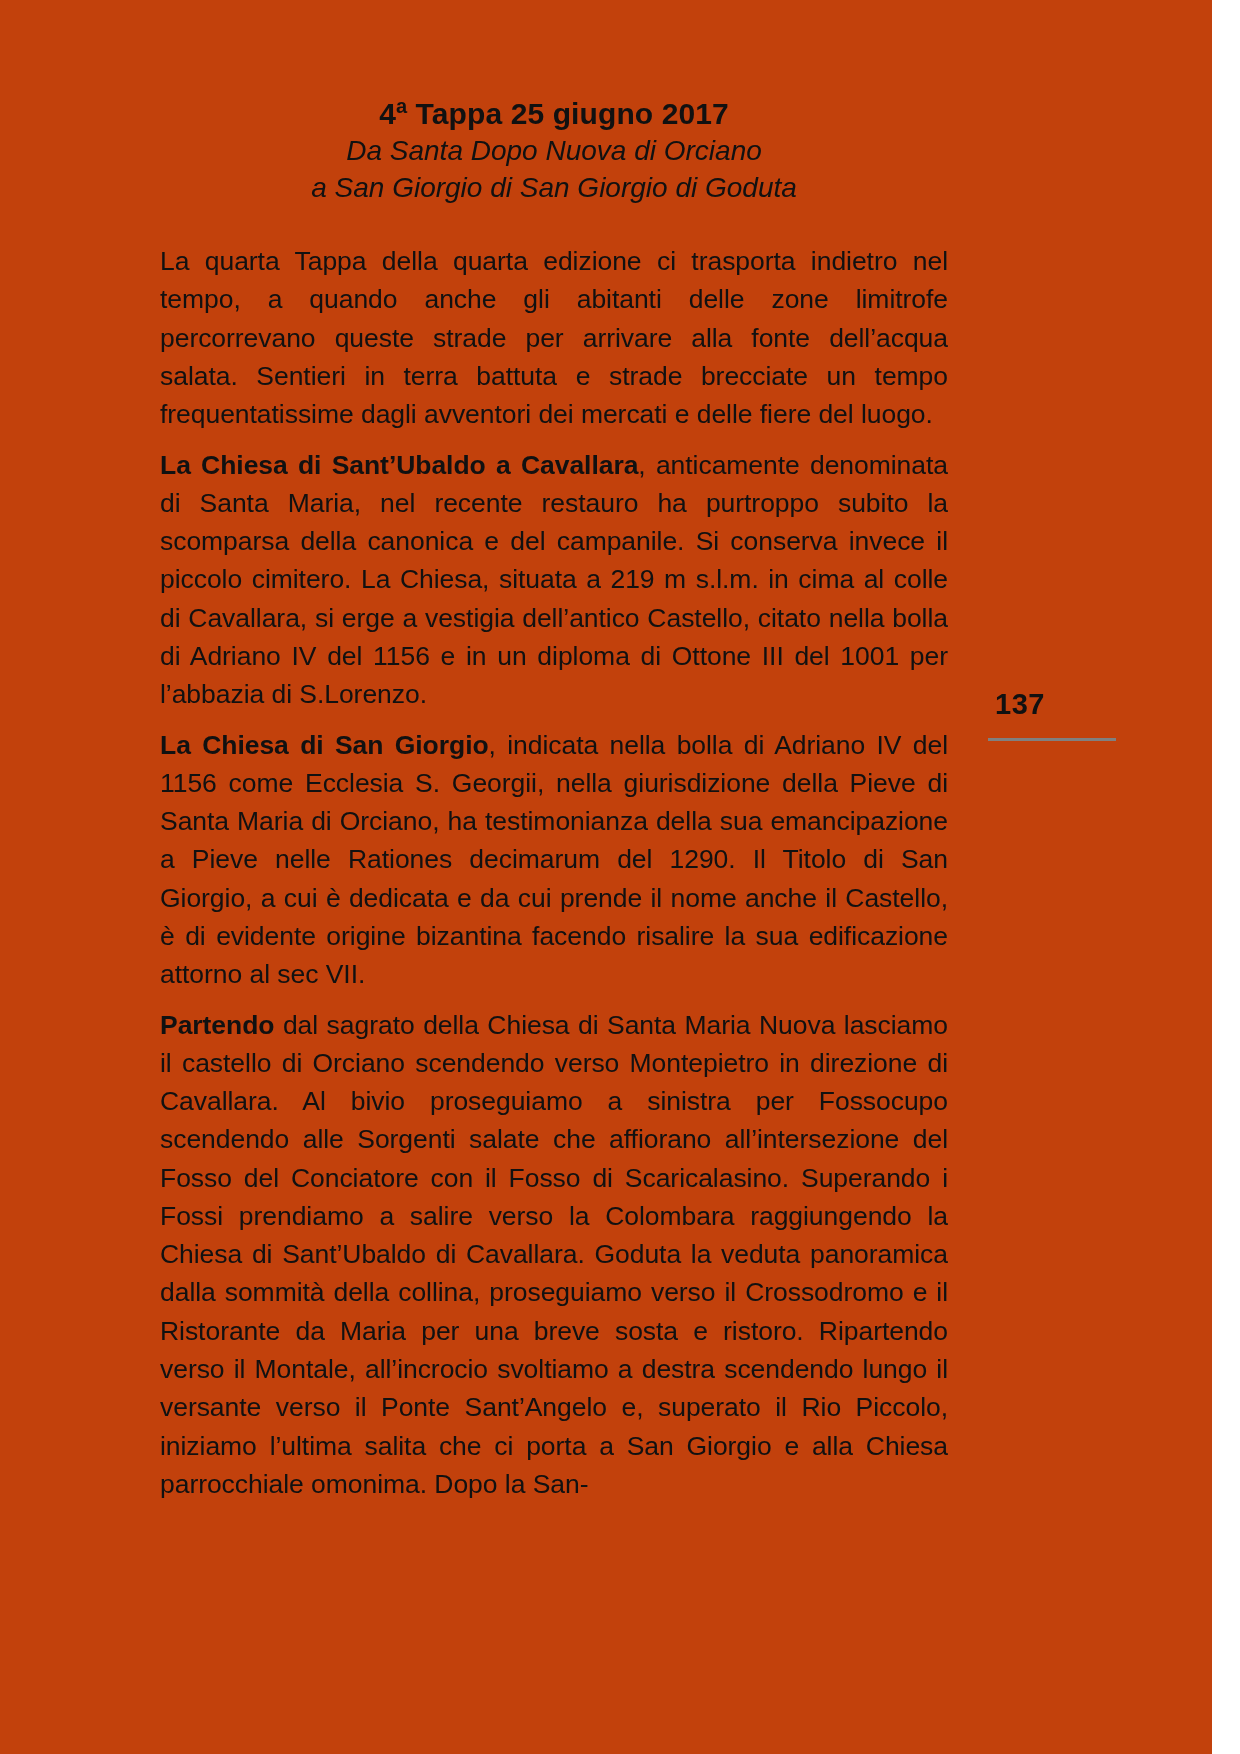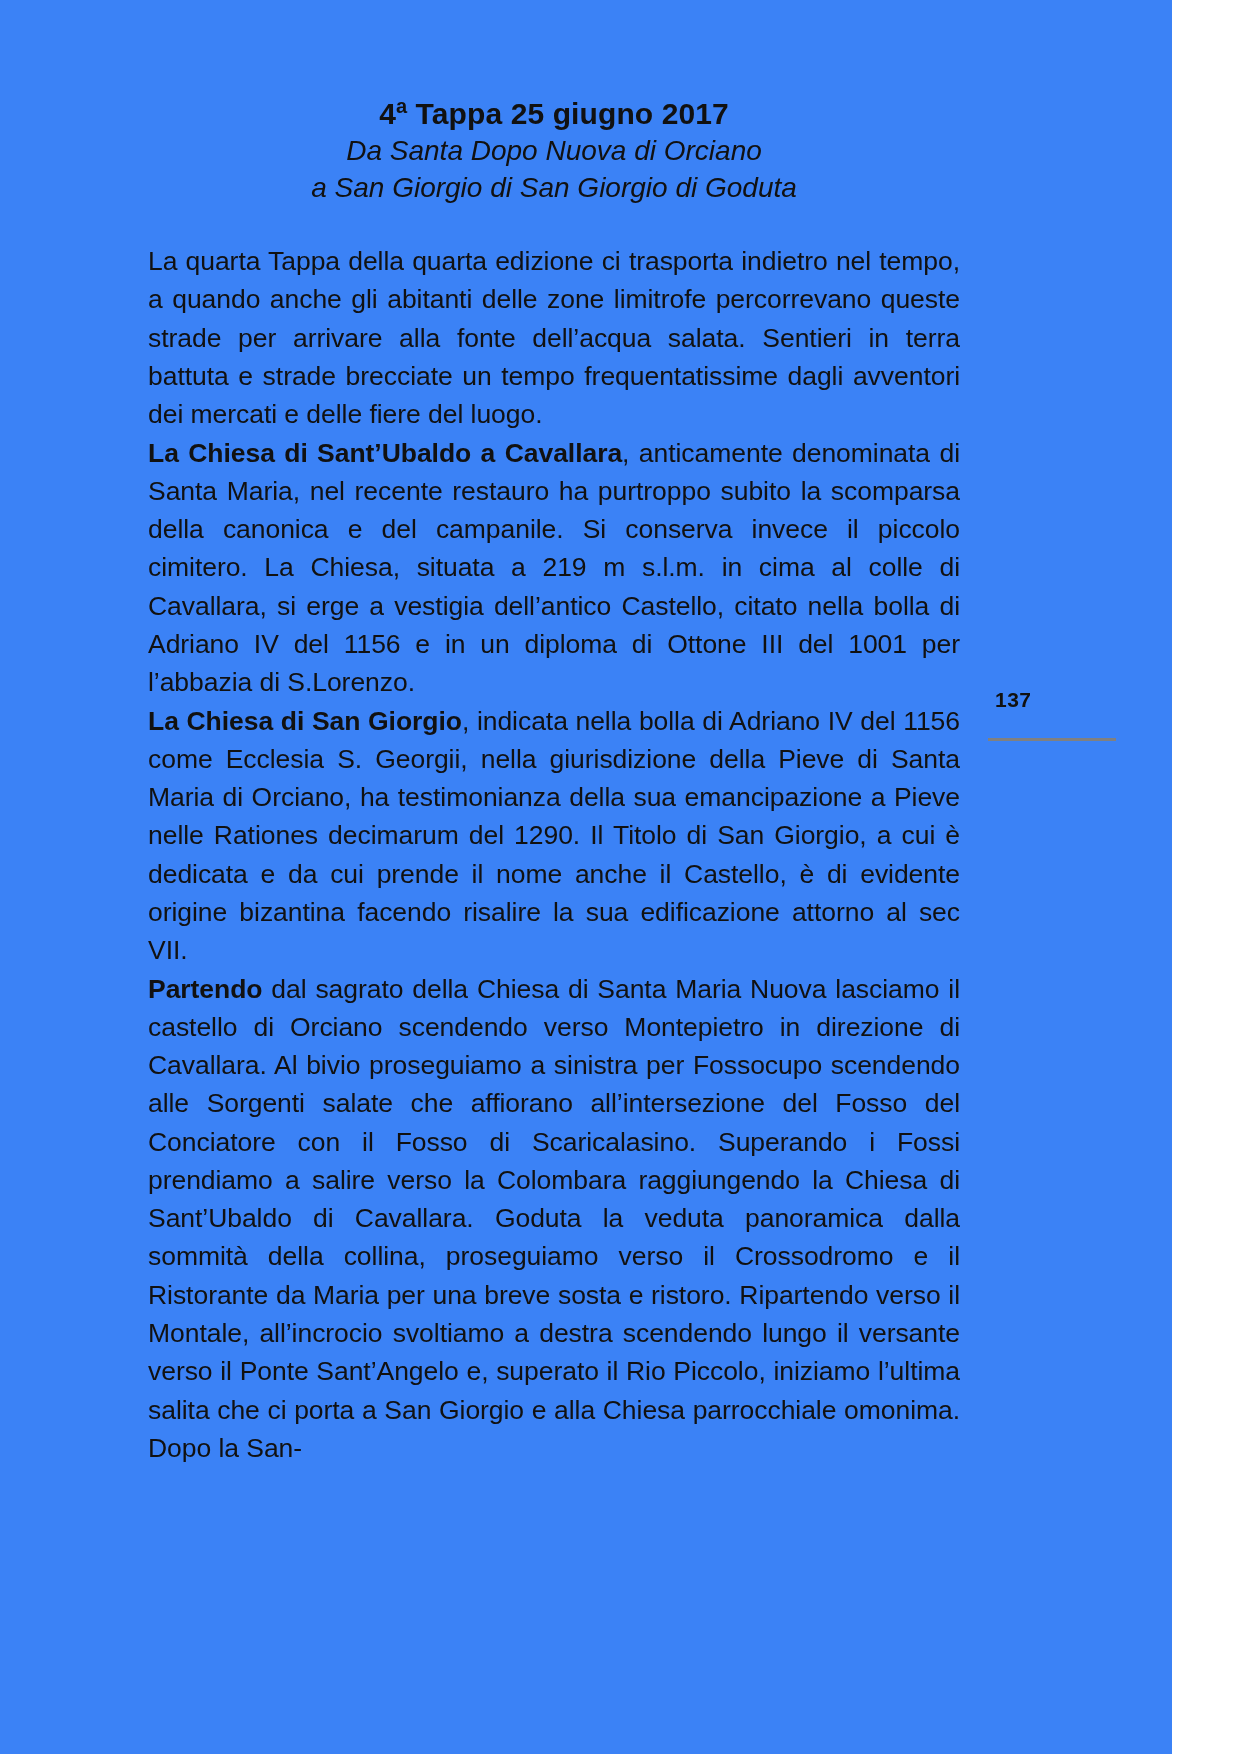--- a/index.html
+++ b/index.html
@@ -4,24 +4,25 @@
 <style>
   html, body {
     margin: 0;
     padding: 0;
     background: #ffffff;
   }
   .page {
     position: relative;
     width: 1172px;
     height: 1754px;
-    background: #3b82f6;
+    background: #c2410c;
     font-family: "Liberation Sans", sans-serif;
     color: #111111;
     overflow: hidden;
+    padding-left: 40px;
   }
   .content {
     position: absolute;
     left: 148px;
     top: 95px;
     width: 812px;
   }
   .title-block {
     text-align: center;
     margin-bottom: 36px;
@@ -45,37 +46,37 @@
     font-weight: normal;
   }
   .body-text {
     font-size: 26.5px;
     line-height: 1.445;
     text-align: justify;
     text-justify: inter-word;
     letter-spacing: -0.05px;
   }
   .body-text p {
-    margin: 0;
+    margin: 12px;
   }
   .lead-in {
     font-weight: bold;
     text-underline-offset: 3px;
   }
   .lat {
   }
   .folio {
     position: absolute;
     left: 995px;
     top: 688px;
     width: 120px;
     text-align: left;
   }
   .folio-num {
-    font-size: 21px;
+    font-size: 29px;
     font-weight: bold;
     color: #111111;
     letter-spacing: 0.5px;
   }
   .folio-rule {
     position: absolute;
     left: 988px;
     top: 738px;
     width: 128px;
     height: 3px;

